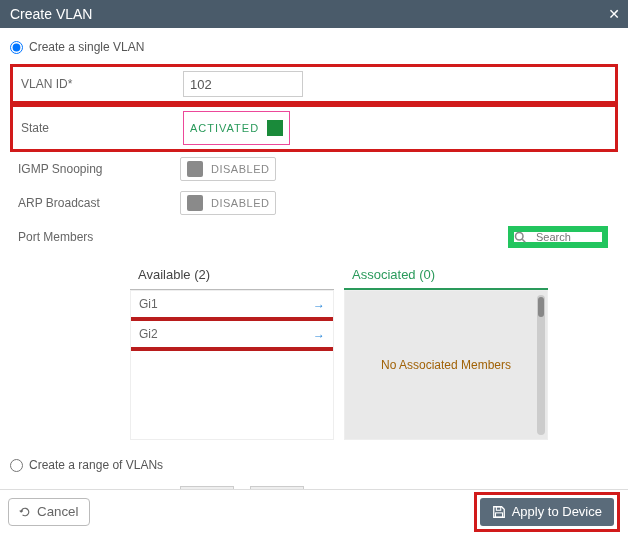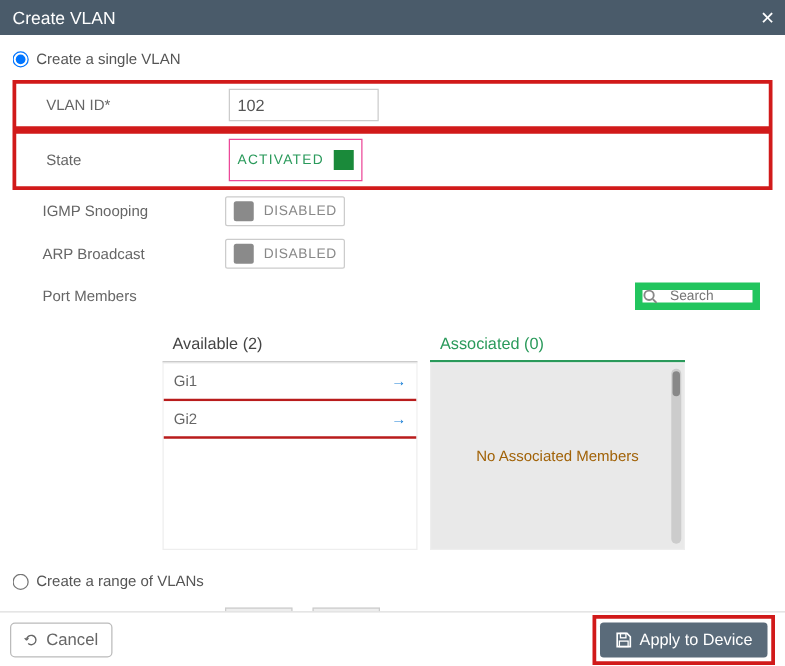--- a/index.html
+++ b/index.html
@@ -3,21 +3,21 @@
 <meta charset="utf-8">
 <style>
   *{box-sizing:border-box;margin:0;padding:0;font-family:Arial,Helvetica,sans-serif;}
   body{background:#fff;color:#555;font-size:12px;width:628px;height:533px;overflow:hidden;position:relative;}
   .titlebar{background:#4a5b6a;color:#fff;height:28px;line-height:28px;padding:0 10px;font-size:14px;position:relative;}
   .titlebar .close{position:absolute;right:8px;top:0;color:#fff;cursor:pointer;font-size:14px;}
   .body{padding:8px 10px 0 10px;}
   .radio-row{display:flex;align-items:center;margin:4px 0 10px 0;}
   .radio-row input{margin-right:6px;}
   .form-row{display:flex;align-items:center;height:34px;}
-  .form-label{width:170px;color:#666;padding-left:24px;}
+  .form-label{width:170px;color:#666;padding-left:8px;}
   .txt{height:26px;border:1px solid #ccc;padding:2px 6px;font-size:13px;color:#555;}
   .txt.w{width:120px;}
   .hl{border:3px solid #d11a1a;}
   .hl-row{display:flex;align-items:center;padding:4px 0;}
   .state-pill{display:inline-flex;align-items:center;border:1px solid #ec4899;color:#2a9a5b;height:24px;padding:16px 6px;font-size:11px;letter-spacing:1px;}
   .state-pill .sq{width:16px;height:16px;background:#1a8a3a;margin-left:8px;}
   .dis-pill{display:inline-flex;align-items:center;border:1px solid #ccc;color:#888;height:24px;padding:0 6px;font-size:11px;letter-spacing:0.5px;border-radius:2px;}
   .dis-pill .sq{width:16px;height:16px;background:#8a8a8a;margin-right:8px;border-radius:2px;}
   .info-ic{margin-left:10px;color:#666;border:1px solid #888;border-radius:50%;width:14px;height:14px;display:inline-flex;align-items:center;justify-content:center;font-size:10px;font-style:italic;font-family:serif;}
   .pm-row{display:flex;align-items:center;}
@@ -25,21 +25,21 @@
   .search-wrap{margin-left:auto;margin-right:10px;position:relative;}
   .search-wrap .sicon{position:absolute;left:6px;top:5px;color:#888;}
   .search-wrap input{height:22px;width:100px;padding-left:22px;border:6px solid #22c55e;font-size:11px;color:#666;}
   .lists{display:flex;gap:10px;margin:6px 0 0 120px;}
   .panel{width:204px;}
   .panel-h{height:30px;line-height:30px;padding-left:8px;font-size:13px;border-bottom:1px solid #bbb;}
   .panel-h.avail{color:#444;border-bottom:1px solid #bbb;}
   .panel-h.assoc{color:#2a9a5b;border-bottom:2px solid #2a9a5b;}
   .panel-body{height:150px;border:1px solid #eee;position:relative;}
   .assoc .panel-body{background:#e9e9e9;}
-  .port-item{display:flex;align-items:center;height:30px;padding:0 8px;border-bottom:2px solid #b91c1c;background:#fff;color:#666;}
+  .port-item{display:flex;align-items:center;height:30px;padding:0 8px;border-bottom:4px solid #b91c1c;background:#fff;color:#666;}
   .port-item .arrow{margin-left:auto;color:#1a7fd6;font-weight:bold;}
   .noassoc{position:absolute;top:50%;left:50%;transform:translate(-50%,-50%);color:#a16207;font-size:12px;white-space:nowrap;}
   .scrollbar{position:absolute;right:2px;top:4px;bottom:4px;width:8px;background:#ccc;border-radius:4px;}
   .scrollbar .thumb{position:absolute;top:2px;left:1px;width:6px;height:20px;background:#888;border-radius:3px;}
   .range-sec{margin-top:18px;}
   .range-ctrl{display:flex;align-items:center;}
   .range-ctrl input{width:54px;height:26px;background:#eee;border:1px solid #ccc;}
   .dash{margin:0 6px;color:#666;}
   .hint{margin-left:10px;color:#666;}
   .footer{position:absolute;left:0;right:0;bottom:0;border-top:1px solid #ddd;height:44px;display:flex;align-items:center;padding:0 8px;background:#fff;}

